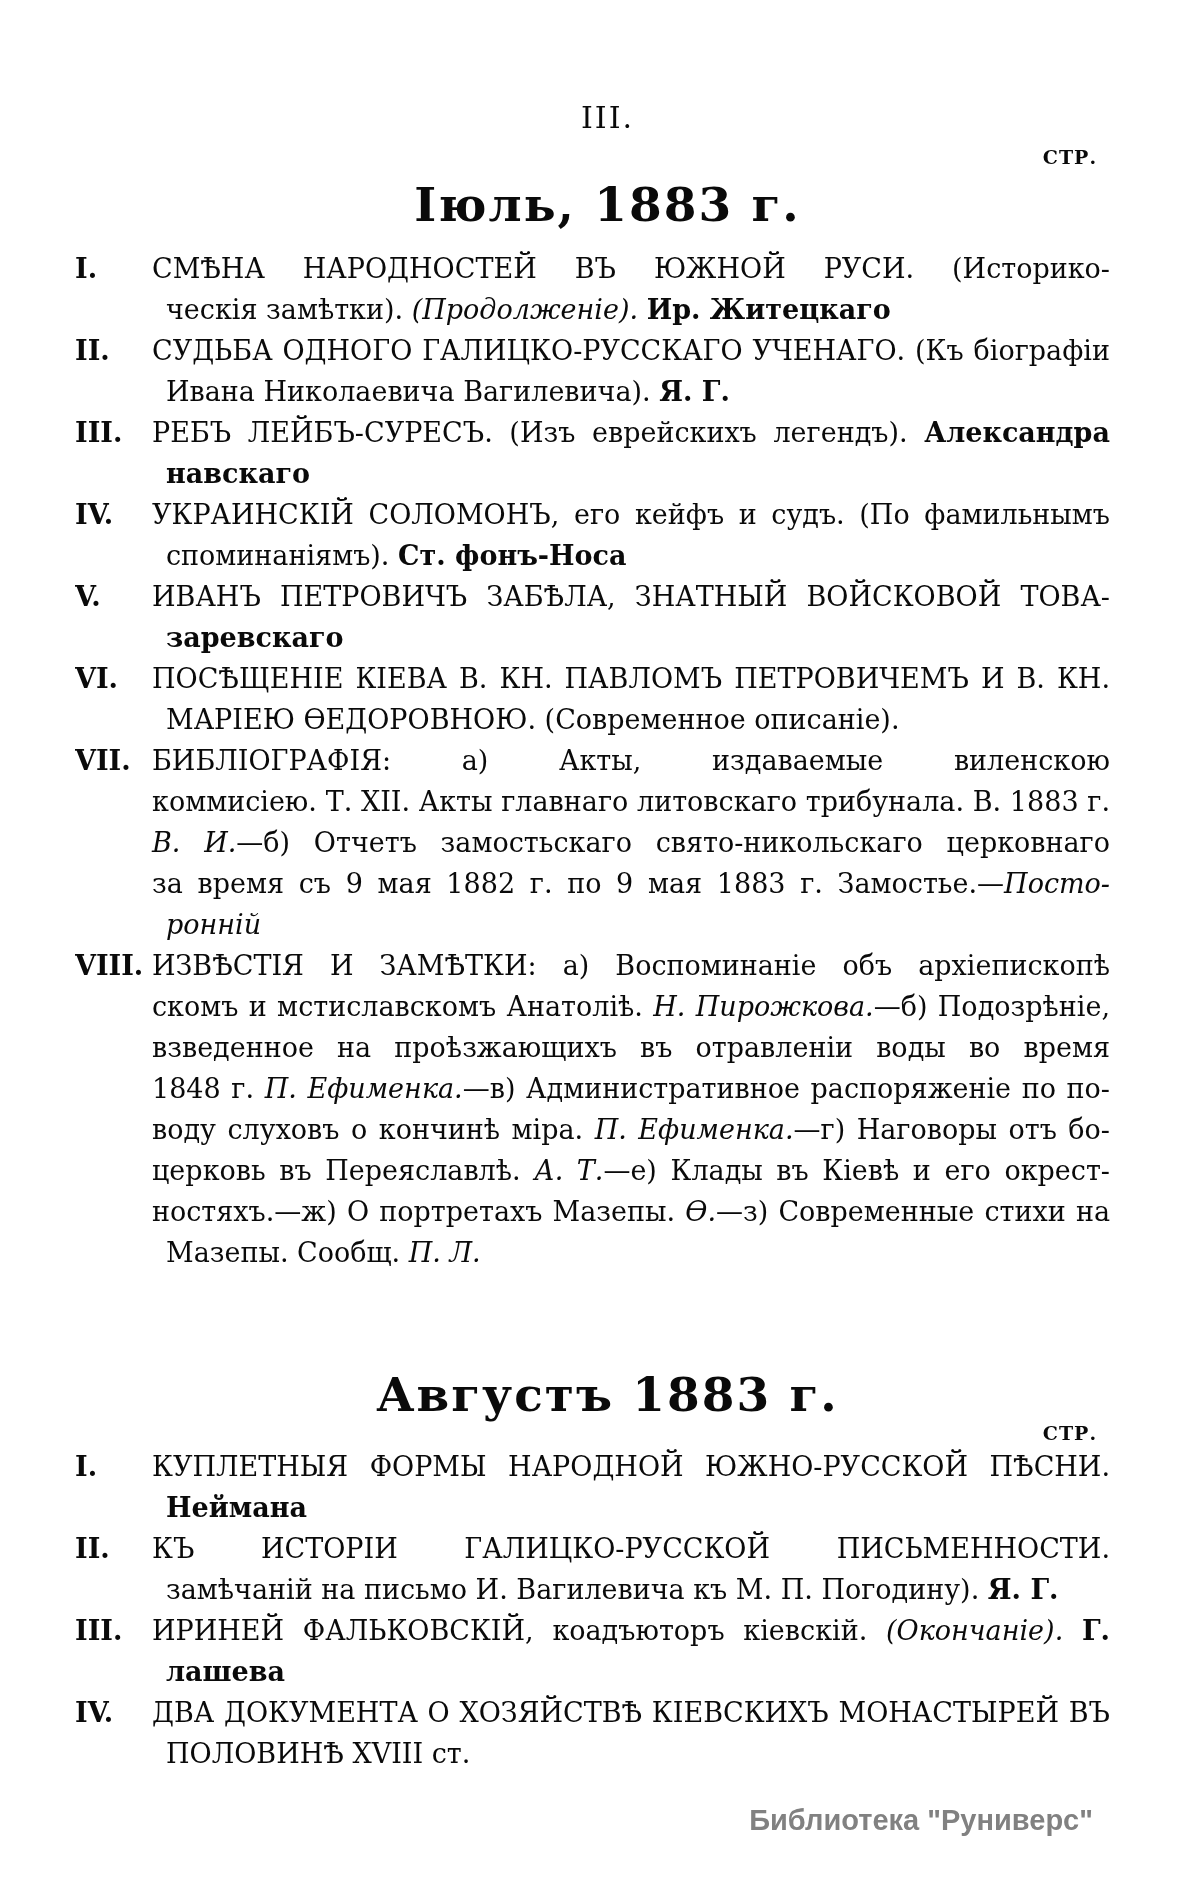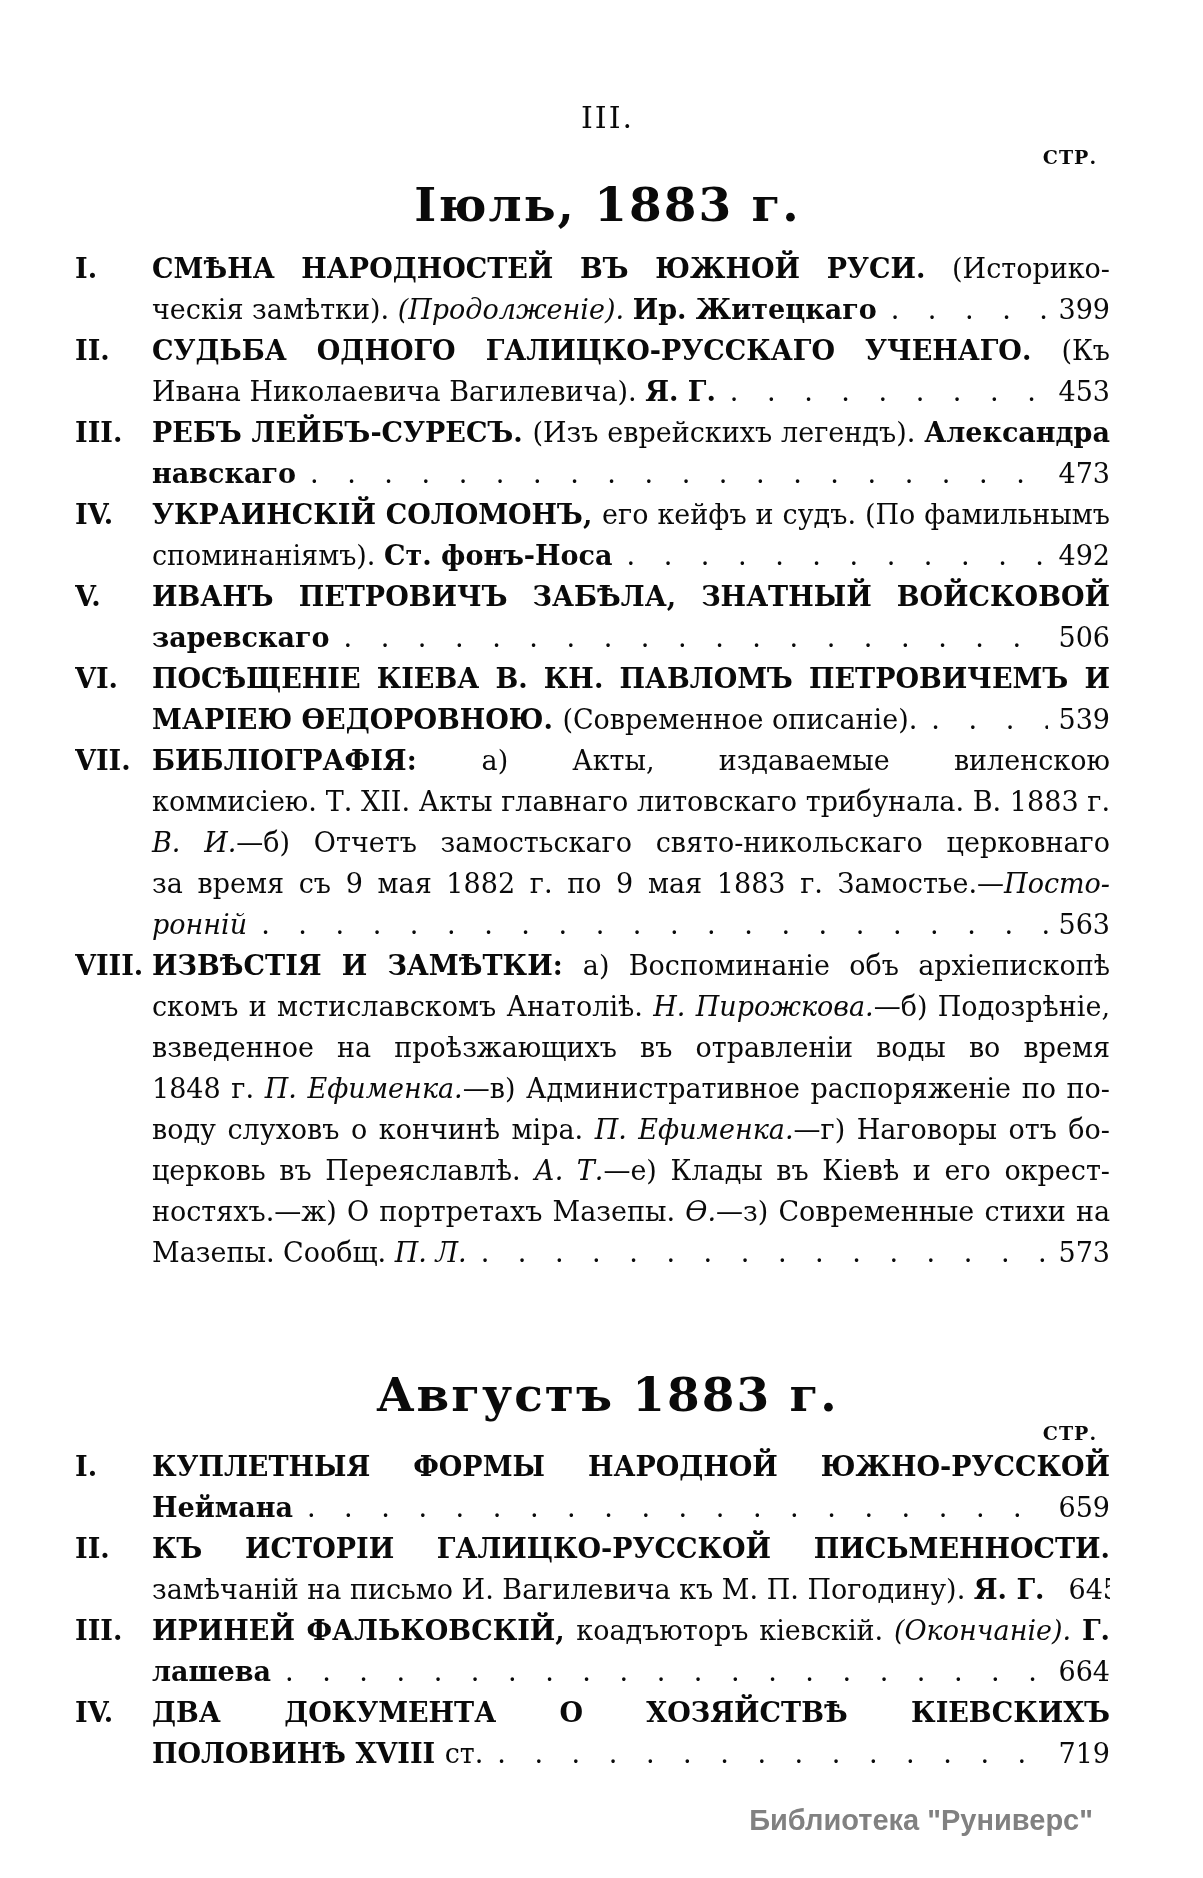--- a/index.html
+++ b/index.html
@@ -57,29 +57,30 @@
   }
   .line.just {
     white-space: normal;
     text-align: justify;
     text-align-last: justify;
   }
   .line.leader {
     display: flex;
     align-items: baseline;
     white-space: nowrap;
+    flex-direction: column;
   }
   .numeral {
     position: absolute;
     left: 0; top: 0;
     width: 70px;
     text-align: right;
     font-weight: bold;
   }
-  .seg-caps { font-weight: bold; }
+  .seg-caps { font-weight: normal; }
   .seg-bold { font-weight: bold; }
   .seg-italic { font-style: italic; }
   .txt { flex: 0 0 auto; }
   .dots {
     flex: 1 1 auto;
     overflow: hidden;
     margin: 0 10px 0 14px;
     white-space: nowrap;
   }
   .dots::before {

